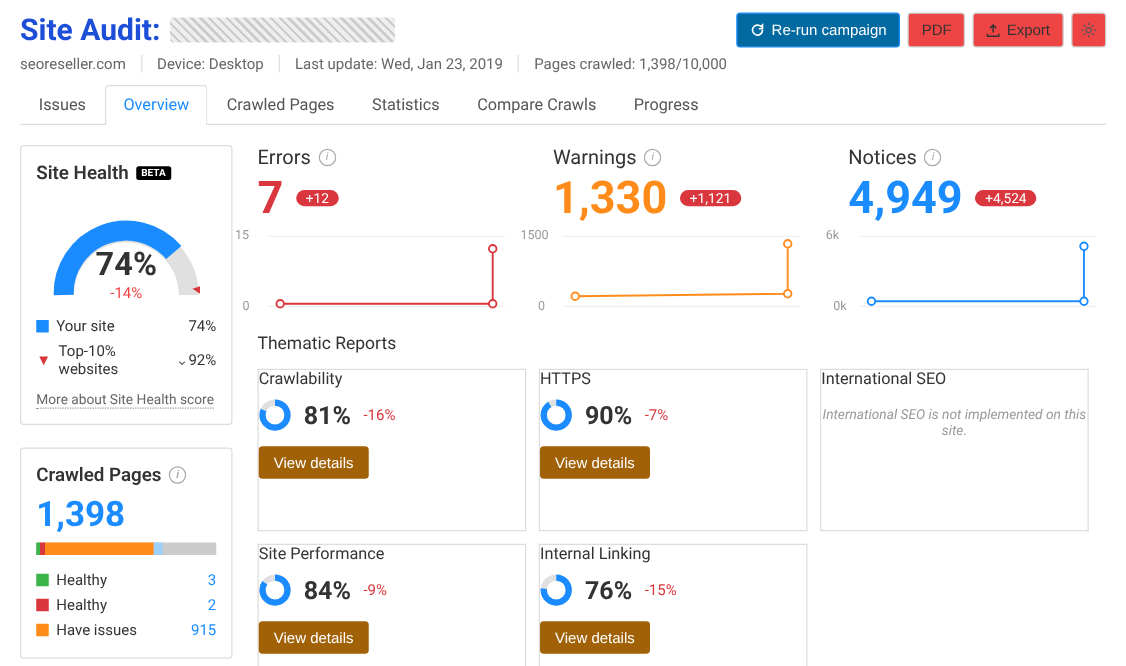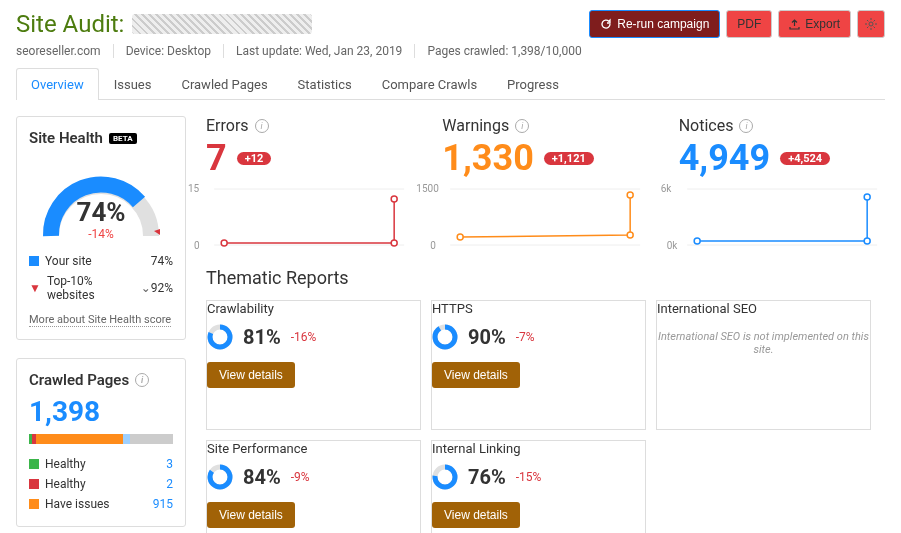--- a/index.html
+++ b/index.html
@@ -1,24 +1,24 @@
 <!DOCTYPE html>
 <html><head>
 <meta charset="utf-8">
 <style>
 * { box-sizing: border-box; margin: 0; padding: 0; }
 body { font-family: -apple-system, BlinkMacSystemFont, "Segoe UI", Roboto, Arial, sans-serif; font-size: 13px; color: #333; background: #fff; width: 901px; }
 .header { padding: 10px 16px 0; }
 .title-row { display: flex; align-items: center; justify-content: space-between; }
 .title-left { display: flex; align-items: center; gap: 8px; }
-h1 { font-size: 24px; font-weight: 400; color: #4d7c0f; }
+h1 { font-size: 24px; font-weight: 700; color: #1d4ed8; }
 .blur { width: 180px; height: 20px; background: repeating-linear-gradient(45deg,#ccc,#ccc 2px,#eee 2px,#eee 5px); border-radius:3px;}
 .title-right { display:flex; gap:6px; align-items:center; }
 .btn { display:inline-flex; align-items:center; gap:5px; height:28px; padding:0 10px; border:1px solid #ccc; border-radius:3px; background:#ef4444; font-size:12px; cursor:pointer; color:#333;}
-.btn-primary { background:#7f1d1d; border-color:#1a8cff; color:#fff; }
+.btn-primary { background:#0369a1; border-color:#1a8cff; color:#fff; }
 .btn-icon { width:28px; justify-content:center; padding:0; }
 .meta-row { display:flex; gap:0; font-size:12px; color:#666; margin-top:6px; }
 .meta-row span { padding:0 12px; border-right:1px solid #ddd; }
 .meta-row span:first-child { padding-left:0; }
 .meta-row span:last-child { border-right:none; }
 .tabs { display:flex; gap:0; margin-top:10px; border-bottom:1px solid #ddd; }
 .tab { padding:8px 14px; font-size:13px; color:#555; cursor:pointer; border:1px solid transparent; border-bottom:none; margin-bottom:-1px;}
 .tab.active { color:#1a8cff; border-color:#ddd; background:#fff; border-radius:3px 3px 0 0;}
 .content { display:flex; padding:16px; gap:20px; }
 .sidebar { width:170px; display:flex; flex-direction:column; gap:18px;}
@@ -40,27 +40,27 @@
 .crawled-num { font-size:28px; font-weight:700; color:#1a8cff; margin:6px 0;}
 .bar { height:10px; display:flex; background:#ccc; margin:6px 0 10px;}
 .bar .seg-g{background:#3bb54a;width:2%;} .bar .seg-r{background:#d9363e;width:3%;} .bar .seg-o{background:#ff8c1a;width:60%;} .bar .seg-b{background:#9ed0ff;width:5%;}
 .legend-num{color:#1a8cff;font-size:12px;}
 .main { flex:1; }
 .top3 { display:flex; gap:30px; margin-bottom:20px;}
 .metric { flex:1; }
 .metric-head { display:flex; align-items:center; gap:6px; font-size:16px;} 
 .big { font-size:36px; font-weight:700; display:flex; align-items:center; gap:10px; margin:2px 0 8px;}
 .big.red{color:#d9363e;} .big.orange{color:#ff8c1a;} .big.blue{color:#1a8cff;}
-.pill { font-size:11px; color:#fff; padding:0 8px; border-radius:10px; font-weight:700;}
+.pill { font-size:11px; color:#fff; padding:0 8px; border-radius:10px; font-weight:400;}
 .pill.red{background:#d9363e;}
 .chart { height:60px; position:relative;}
 .chart svg{width:100%;height:100%;}
 .axis-lbl{position:absolute;font-size:10px;color:#999;}
 .axt{top:-4px;left:-18px;} .axb{bottom:-4px;left:-12px;}
-.section-title { font-size:18px; font-weight:400; color:#333; margin:8px 0 12px;}
+.section-title { font-size:14px; font-weight:400; color:#333; margin:8px 0 12px;}
 .reports { display:flex; flex-wrap:wrap; gap:10px;}
 .report { width:215px; height:130px; border:1px solid #ddd; }
 .report-title { font-size:13px; color:#333; margin-bottom:8px;}
 .report-val { display:flex; align-items:center; gap:10px; margin-bottom:12px;}
 .donut { width:26px; height:26px; }
 .rpct { font-size:20px; font-weight:700; color:#333;}
 .rdelta { font-size:12px; color:#d9363e;}
 .btn-sm { background:#a16207; color:#fff; border:none; border-radius:3px; padding:6px 12px; font-size:12px; cursor:pointer;}
 .empty { font-size:11px; color:#999; font-style:italic; text-align:center; padding-top:6px;}
 svg{overflow:visible;}
@@ -96,22 +96,22 @@
       </button>
     </div>
   </div>
   <div class="meta-row">
     <span>seoreseller.com</span>
     <span>Device: Desktop</span>
     <span>Last update: Wed, Jan 23, 2019</span>
     <span>Pages crawled: 1,398/10,000</span>
   </div>
   <div class="tabs">
+    <div class="tab">Issues</div>
     <div class="tab active">Overview</div>
-    <div class="tab">Issues</div>
     <div class="tab">Crawled Pages</div>
     <div class="tab">Statistics</div>
     <div class="tab">Compare Crawls</div>
     <div class="tab">Progress</div>
   </div>
 </div>
 
 <div class="content">
   <div class="sidebar">
     <div class="card">

